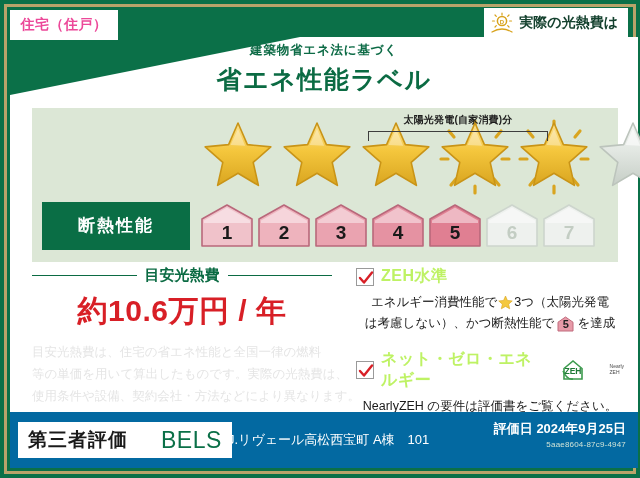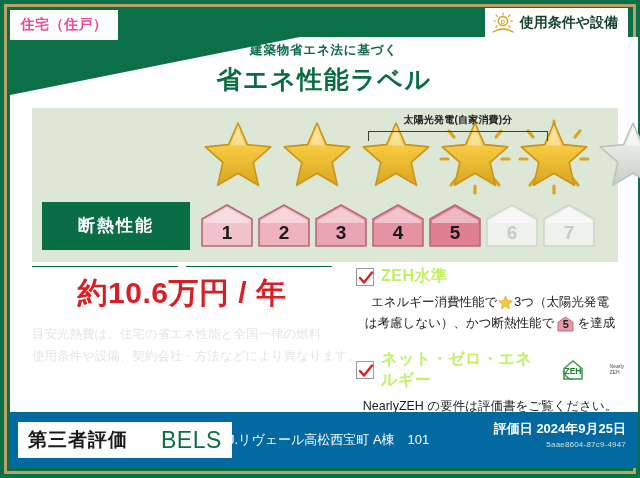--- a/index.html
+++ b/index.html
@@ -197,21 +197,21 @@
         <line x1="12" y1="1" x2="12" y2="3"></line>
         <line x1="5" y1="3" x2="6.3" y2="4.4"></line>
         <line x1="19" y1="3" x2="17.7" y2="4.4"></line>
         <line x1="2.5" y1="9" x2="4.4" y2="9"></line>
         <line x1="21.5" y1="9" x2="19.6" y2="9"></line>
         <line x1="5" y1="15" x2="6.3" y2="13.7"></line>
         <line x1="19" y1="15" x2="17.7" y2="13.7"></line>
       </g>
       <path d="M2 20 Q12 14 22 20" fill="none" stroke="#d8a21b" stroke-width="1.3" stroke-linecap="round"></path>
     </svg>
-    <span>使用条件や設備</span>
+    <span>実際の光熱費は</span>
   </div>
 
   <div id="hdr">
     <div id="hdr-sub">建築物省エネ法に基づく</div>
     <div id="hdr-main">省エネ性能ラベル</div>
   </div>
 
   <div id="perf-panel">
 
     <div class="perf-row" id="row-energy">
@@ -383,25 +383,27 @@
           </div>
         </div>
     </div>
   </div>
 
   <div id="lower">
 
     <div id="cost-col">
       <div id="cost-head">
         <span class="rule"></span>
+        <span>目安光熱費</span>
         <span class="rule"></span>
       </div>
       <div id="cost-value">約10.6万円 / 年</div>
       <div id="cost-note">
         <div>目安光熱費は、住宅の省エネ性能と全国一律の燃料</div>
+        <div>等の単価を用いて算出したものです。実際の光熱費は、</div>
         <div>使用条件や設備、契約会社・方法などにより異なります。</div>
       </div>
     </div>
 
     <div id="zeh-col">
 
       <div class="zeh-block">
         <div class="zeh-head">
           <span class="tick">
             <svg width="16" height="16" viewBox="0 0 16 16">

